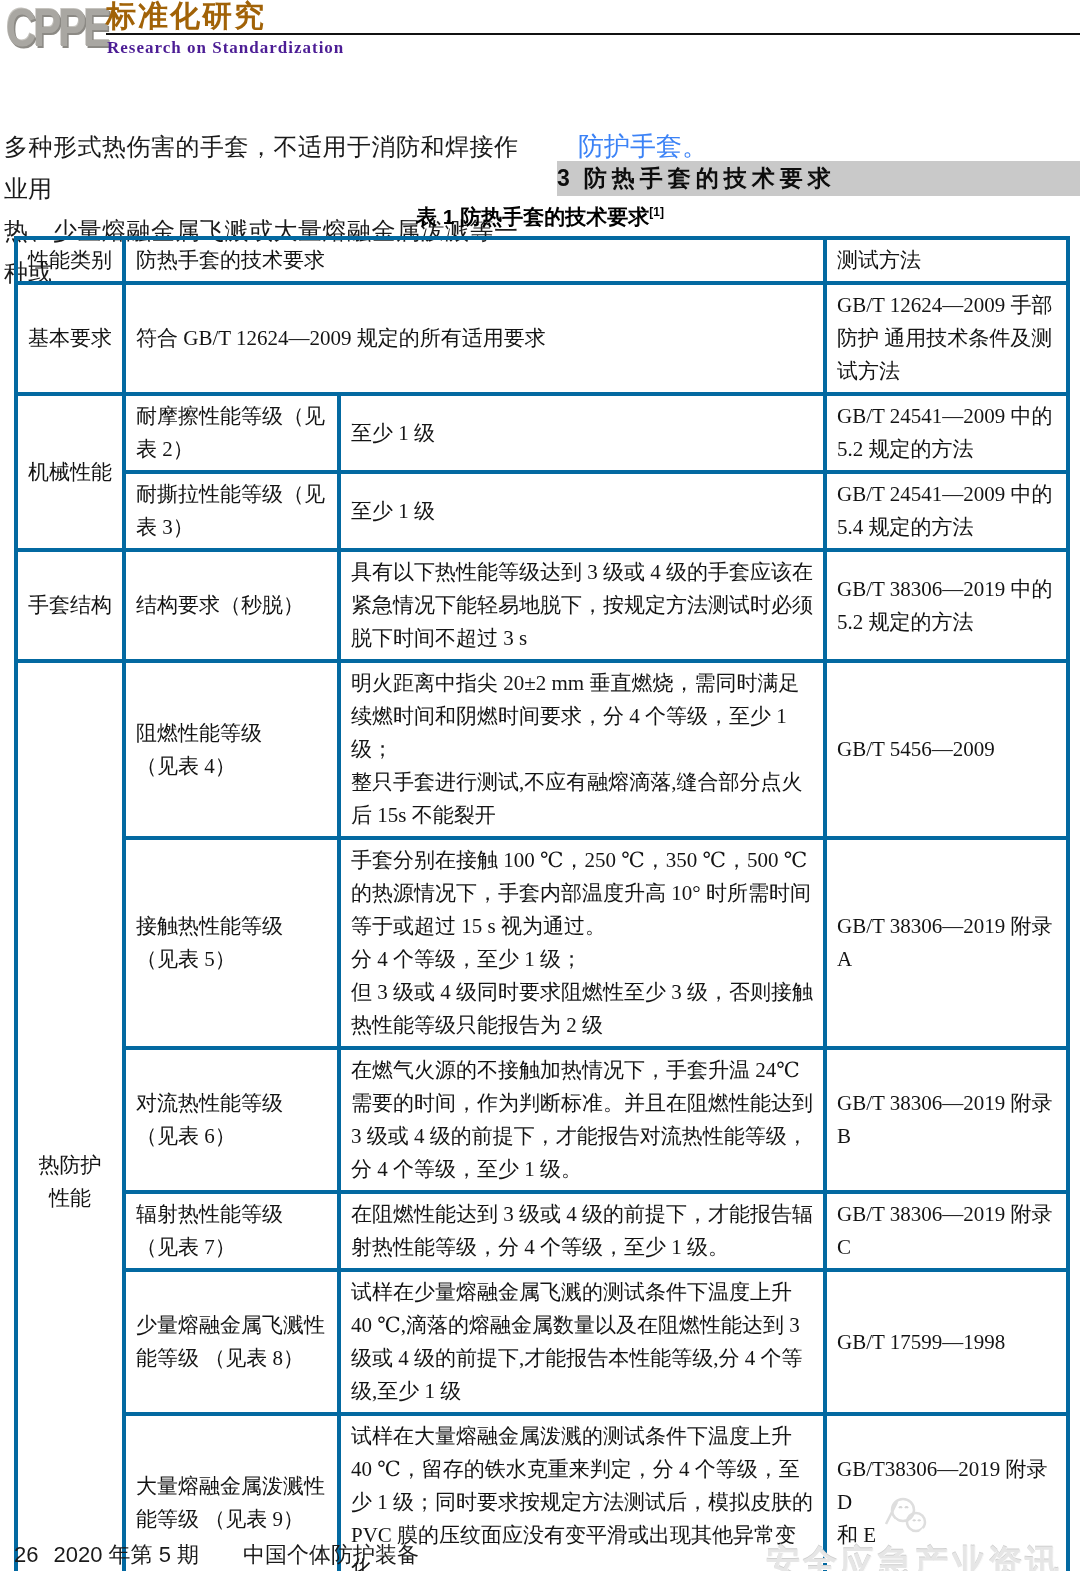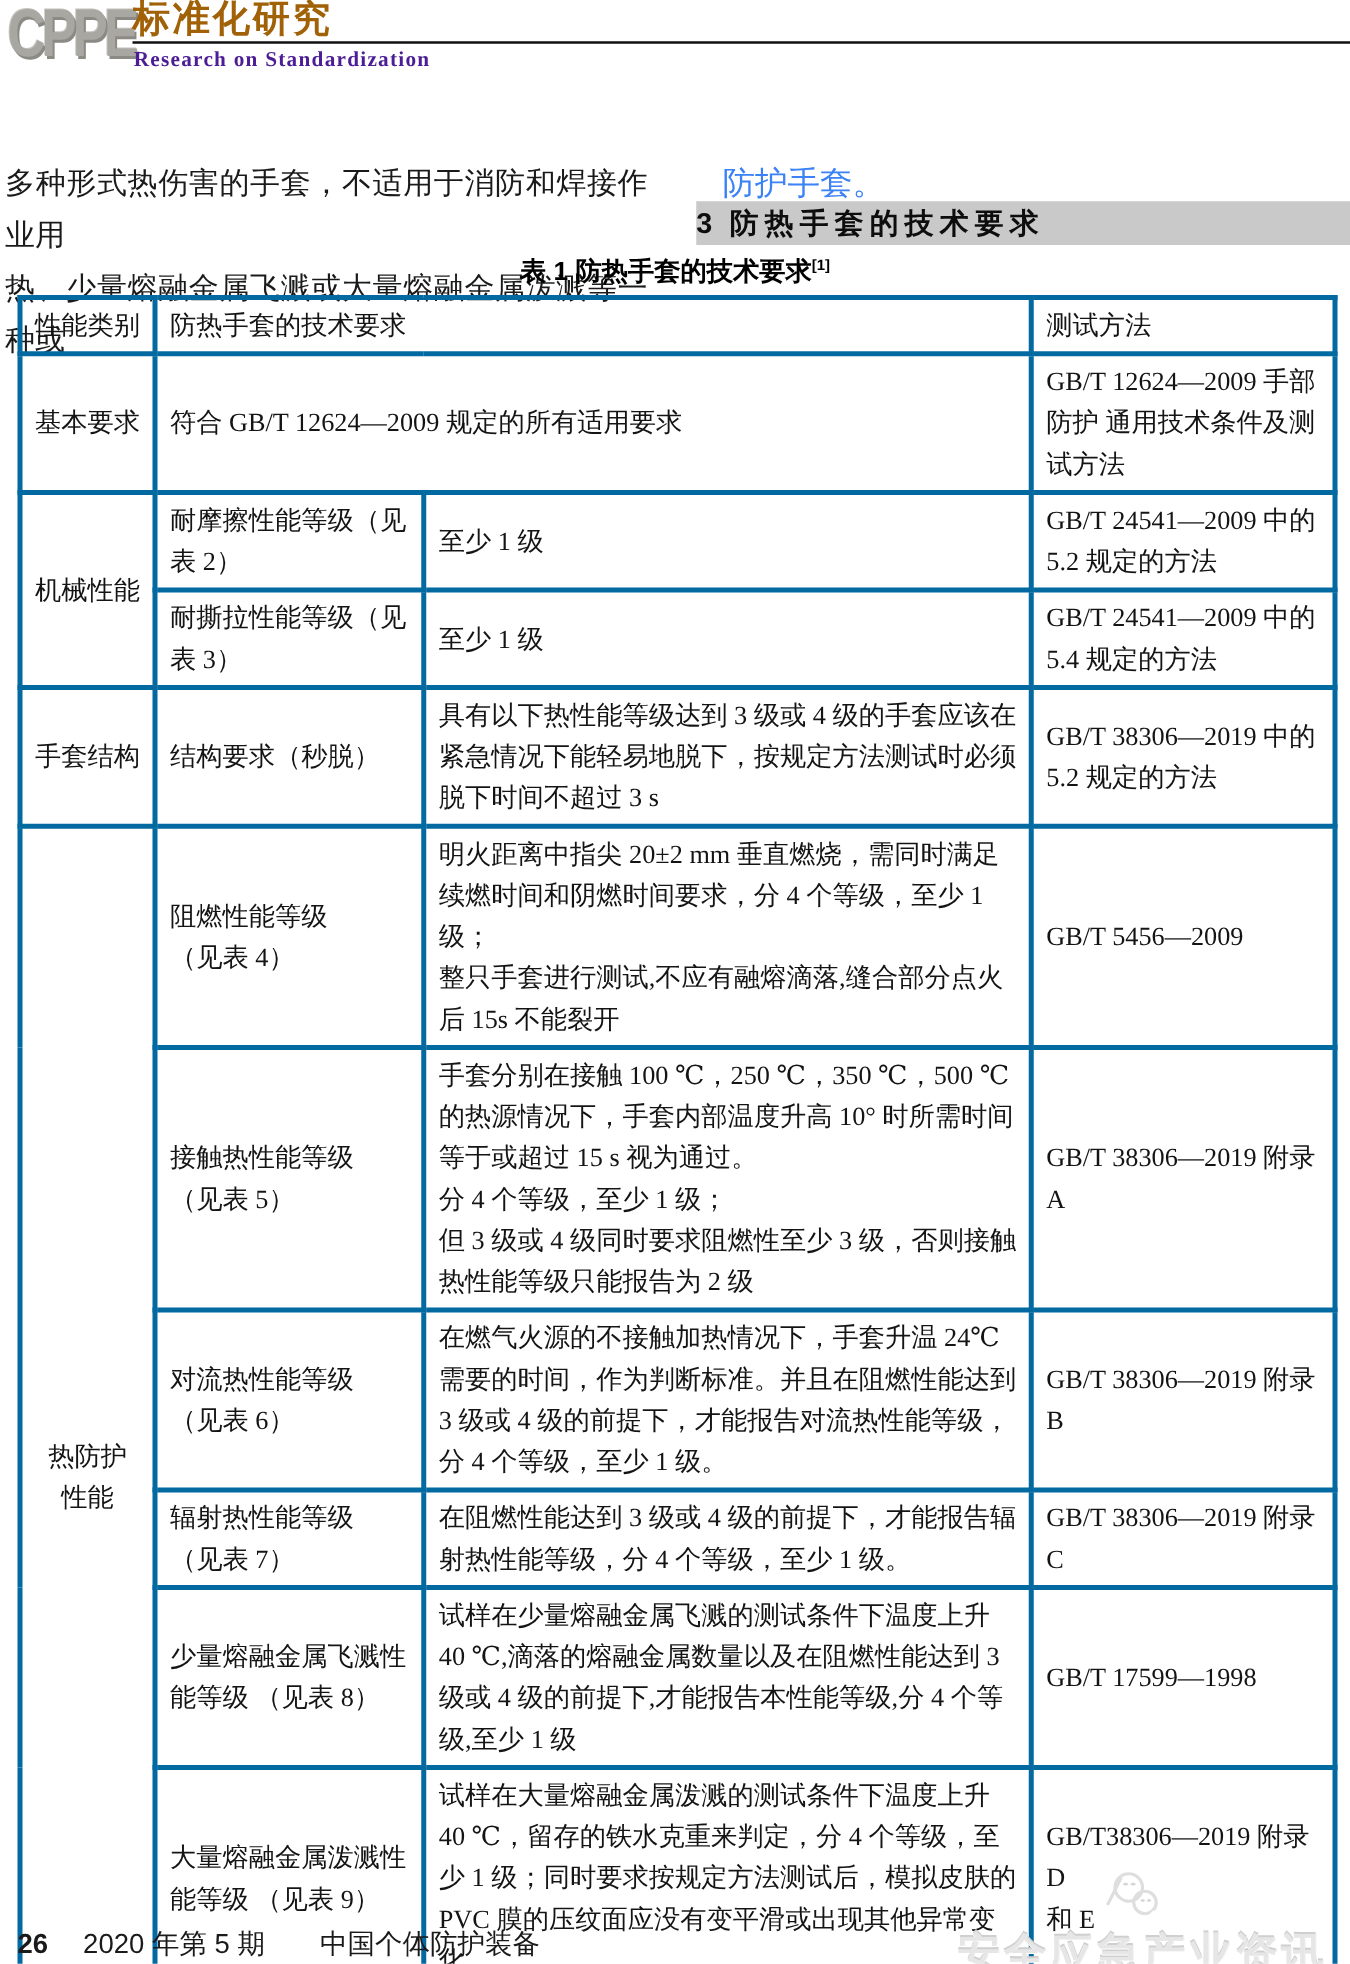--- a/index.html
+++ b/index.html
@@ -73,21 +73,21 @@
   td.name{padding-left:14px;}
   td.reqt{padding-left:12px;padding-right:8px;}
   td.meth{padding-left:10px;padding-right:6px;}
   .pre{white-space:pre-line;}
   
   .footer{
     position:absolute;left:14px;top:1540px;
     font-family:"Liberation Sans","DejaVu Sans",sans-serif;
     font-size:22px;color:#1a1a1a;display:flex;align-items:baseline;
   }
-  .footer .pg{margin-right:28px;font-weight:bold;}
+  .footer .pg{margin-right:15px;}
   .footer .issue{margin-right:44px;}
   
   .watermark{
     position:absolute;right:18px;top:1494px;
     display:flex;align-items:center;
     color:#e2e2e2;
     flex-direction:column;
   }
   .wm-icon{width:52px;height:46px;margin-right:10px;}
   .wm-text{

